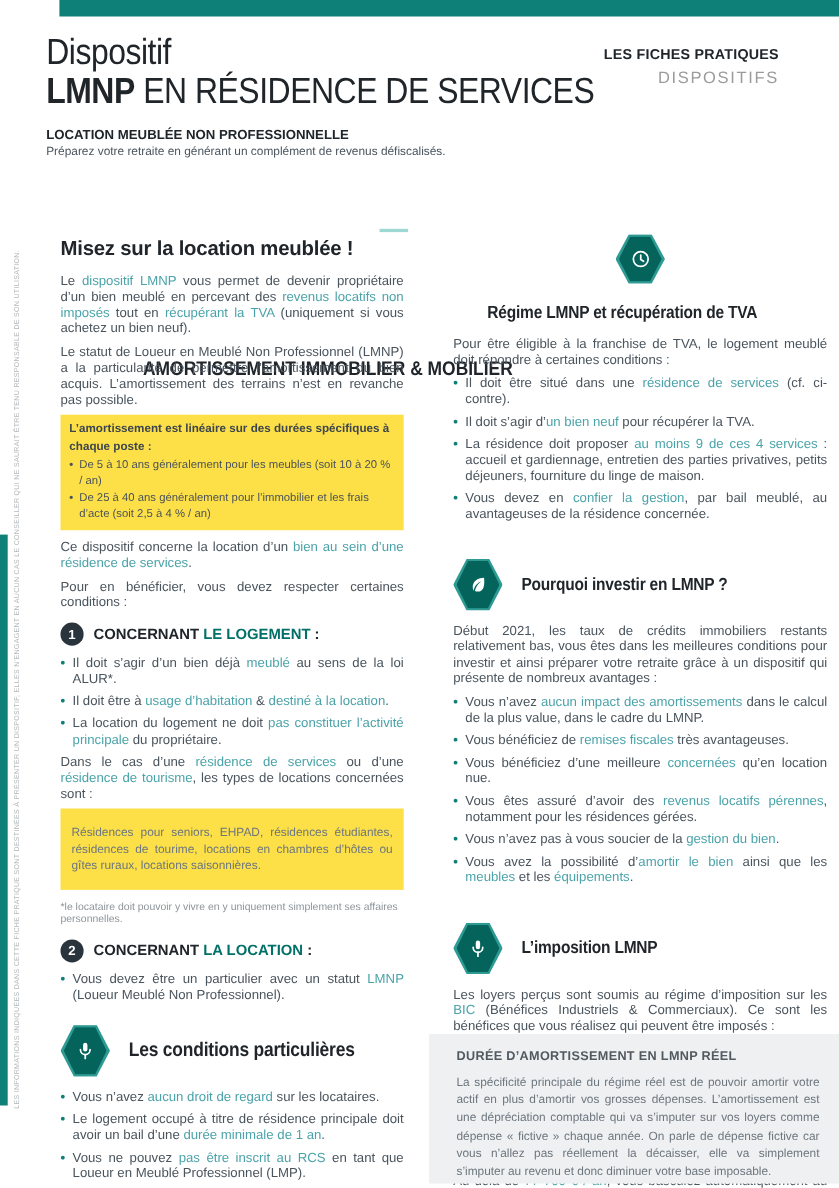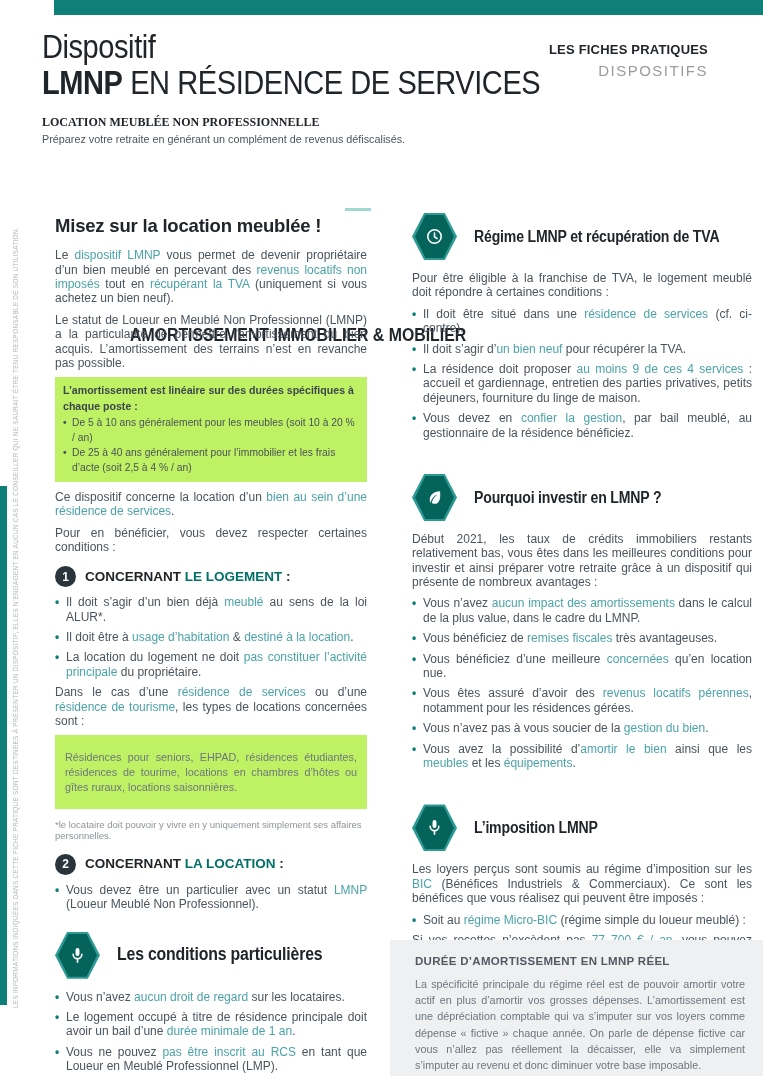--- a/index.html
+++ b/index.html
@@ -20,41 +20,41 @@
   .sidenote{
     position:absolute;left:12px;top:1008px;width:670px;
     transform:rotate(-90deg);transform-origin:0 0;
     font-size:6.4px;letter-spacing:.28px;color:#b2b7bb;white-space:nowrap;
   }
   
   .header{position:absolute;left:42px;top:30px;width:480px;color:#20252a;}
   .title1{font-size:33px;font-weight:400;line-height:1.05;letter-spacing:-.5px;}
   .title2{font-size:33px;font-weight:400;line-height:1.12;letter-spacing:-.5px;}
   .title2 b{font-weight:700;}
-  .kicker{margin-top:13px;font-size:12px;font-weight:700;color:#20252a;font-family:Liberation Serif, serif;}
+  .kicker{margin-top:13px;font-size:12px;font-weight:700;color:#20252a;}
   .tagline{margin-top:3px;font-size:10.8px;color:#4a545d;}
   .brand{position:absolute;right:55px;top:42px;text-align:right;}
   .brand-top{font-size:13px;font-weight:700;color:#20252a;letter-spacing:.2px;}
   .brand-sub{font-size:15px;color:#9b9b9b;letter-spacing:1.5px;margin-top:5px;}
   
   .banner{position:absolute;left:55px;top:179px;width:532px;display:flex;align-items:center;gap:24px;flex-direction:column;}
   .banner .bline{height:6px;border-radius:3px;background:#1a7f7d;}
   .banner .bline.l{flex:0 0 122px;}
   .banner .bline.r{flex:0 0 100px;}
   .banner-title{font-size:18px;font-weight:700;color:#20252a;white-space:nowrap;}
   .banner-dash{position:absolute;left:345px;top:208px;width:26px;height:3px;background:#9ed8d2;}
   
   .col-left{position:absolute;left:55px;top:215px;width:312px;font-size:12px;line-height:1.2;}
   .col-right{position:absolute;left:412px;top:213px;width:340px;font-size:12px;line-height:1.2;}
   h2{margin:0;color:#20252a;}
   .intro-title{font-size:18.5px;font-weight:800;margin-bottom:11px;letter-spacing:-.2px;}
   .bul{position:relative;padding-left:11px;margin:0 0 6px 0;}
   .bul::before{content:"•";position:absolute;left:0;top:0;color:#0e7f77;font-weight:700;}
   
-  .gbox{background:#bef264;}
+  .gbox{background:#fde047;}
   .gbox1{padding:6px 8px 6px 8px;margin:4px 0 8px 0;font-size:10.3px;line-height:1.45;color:#4a5258;}
   .gbox1-title{font-weight:700;font-size:10.6px;color:#3e464d;margin-bottom:2px;}
   .gbox1 .bul{margin:0;padding-left:9px;}
   .gbox1 .bul::before{color:#4a5258;}
   .gbox2{padding:15px 10px;margin:6px 0 10px 0;font-size:10.8px;line-height:1.35;color:#6d767e;text-align:justify;}
   .footnote{font-size:9.5px;color:#8d9499;margin:10px 0 12px 0;}
   
   .chead{display:flex;align-items:center;gap:9px;font-weight:700;font-size:13.5px;color:#20252a;margin:12px 0 8px 0;}
   .numbadge{flex:0 0 21px;width:21px;height:21px;border-radius:50%;background:#2a343c;color:#fff;
     font-size:12px;font-weight:700;display:flex;align-items:center;justify-content:center;}
@@ -152,37 +152,37 @@
   <p class="bul just"><span>Vous n’avez </span><span class="seg-t">aucun droit de regard</span><span> sur les locataires.</span></p>
   <p class="bul just"><span>Le logement occupé à titre de résidence principale doit avoir un bail d’une </span><span class="seg-t">durée minimale de 1 an</span><span>.</span></p>
   <p class="bul just"><span>Vous ne pouvez </span><span class="seg-t">pas être inscrit au RCS</span><span> en tant que Loueur en Meublé Professionnel (LMP).</span></p>
   <p class="bul just"><span>Les </span><span class="seg-t">recettes locatives</span><span> ne doivent pas dépasser 23 000 € par an et ne doivent pas représenter plus de 50% des revenus globaux de l’investisseur.</span></p>
 
 </div>
 
 <div class="col-right">
 
   <div class="sec">
-    <div class="shead" style="margin-top:0;">
+    <div class="shead" style="margin-top:0;flex-direction:column;">
       <div class="hex">
         <div class="ring"></div>
         <div class="core">
           <svg viewBox="0 0 24 24" fill="none" stroke="#fff" stroke-width="2" stroke-linecap="round">
             <circle cx="12" cy="12" r="8.5"></circle>
               <path d="M12 7.5v5l3.2 2"></path>
           </svg>
         </div>
       </div>
       <h2><span class="cx">Régime LMNP et récupération de TVA</span></h2>
     </div>
     <p class="just"><span>Pour être éligible à la franchise de TVA, le logement meublé doit répondre à certaines conditions :</span></p>
     <p class="bul just"><span>Il doit être situé dans une </span><span class="seg-t">résidence de services</span><span> (cf. ci-contre).</span></p>
     <p class="bul just"><span>Il doit s’agir d’</span><span class="seg-t">un bien neuf</span><span> pour récupérer la TVA.</span></p>
     <p class="bul just"><span>La résidence doit proposer </span><span class="seg-t">au moins 9 de ces 4 services</span><span> : accueil et gardiennage, entretien des parties privatives, petits déjeuners, fourniture du linge de maison.</span></p>
-    <p class="bul just"><span>Vous devez en </span><span class="seg-t">confier la gestion</span><span>, par bail meublé, au gestionnaire de la résidence bénéficiez.</span></p>
+    <p class="bul just"><span>Vous devez en </span><span class="seg-t">confier la gestion</span><span>, par bail meublé, au avantageuses de la résidence concernée.</span></p>
   </div>
 
   <div class="sec">
     <div class="shead">
       <div class="hex">
         <div class="ring"></div>
         <div class="core">
           <svg viewBox="0 0 24 24" fill="#fff" stroke="none">
             <path d="M19 4c-8 0-13 4.5-13 11 0 1.6.4 2.9 1 4 .8-5 4-9 9-11-4 3-7 7-7.4 11.4 1 .4 2.1.6 3.4.6 6.5 0 8-7 7-16z"></path>
           </svg>

